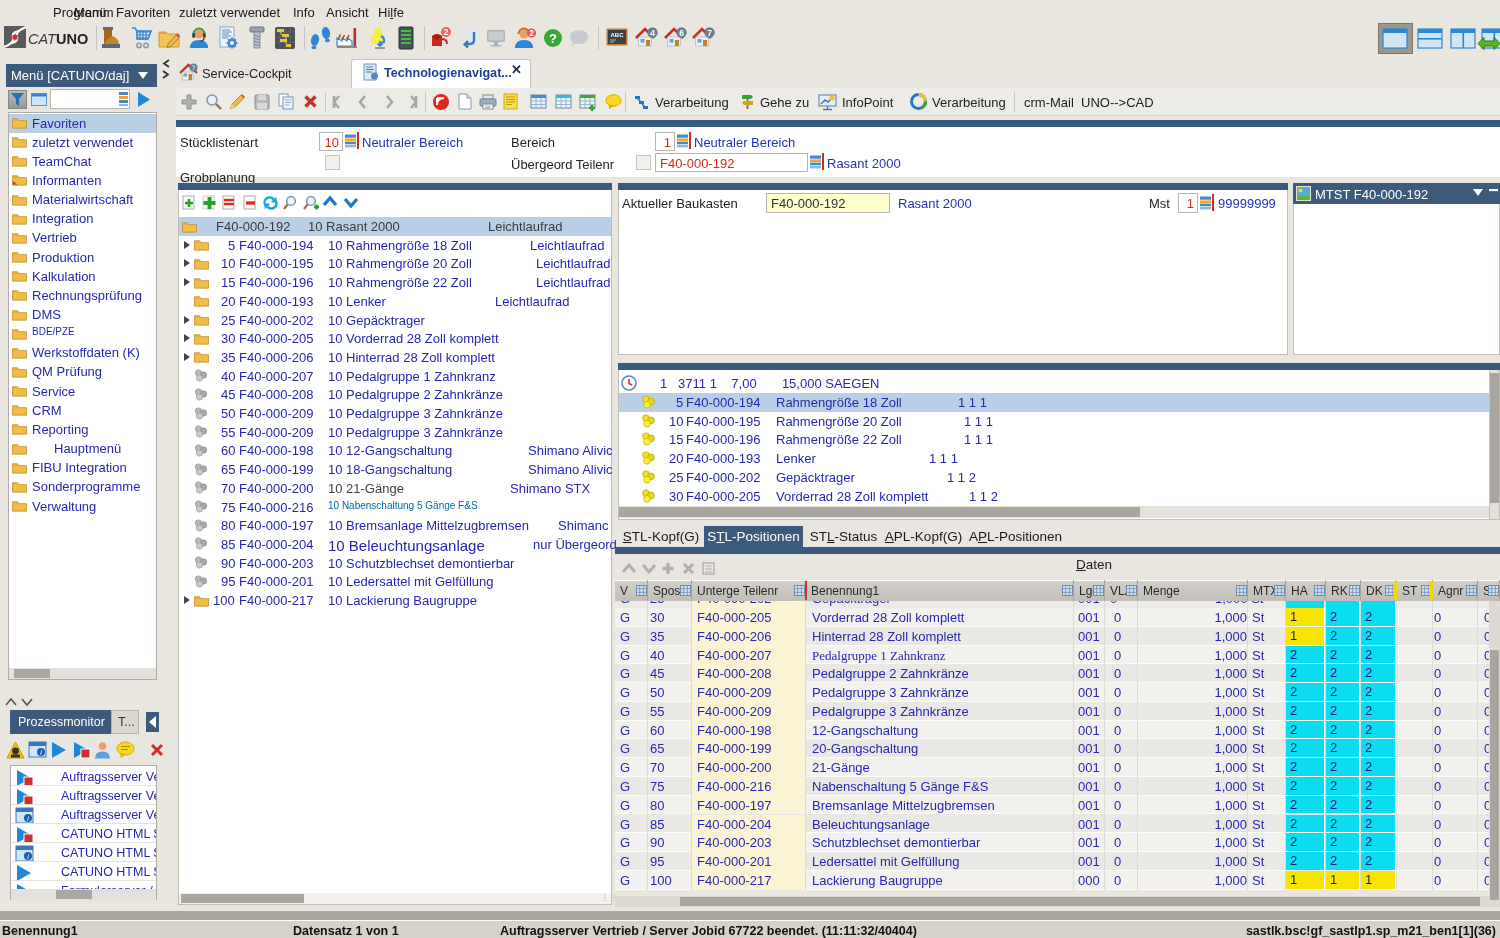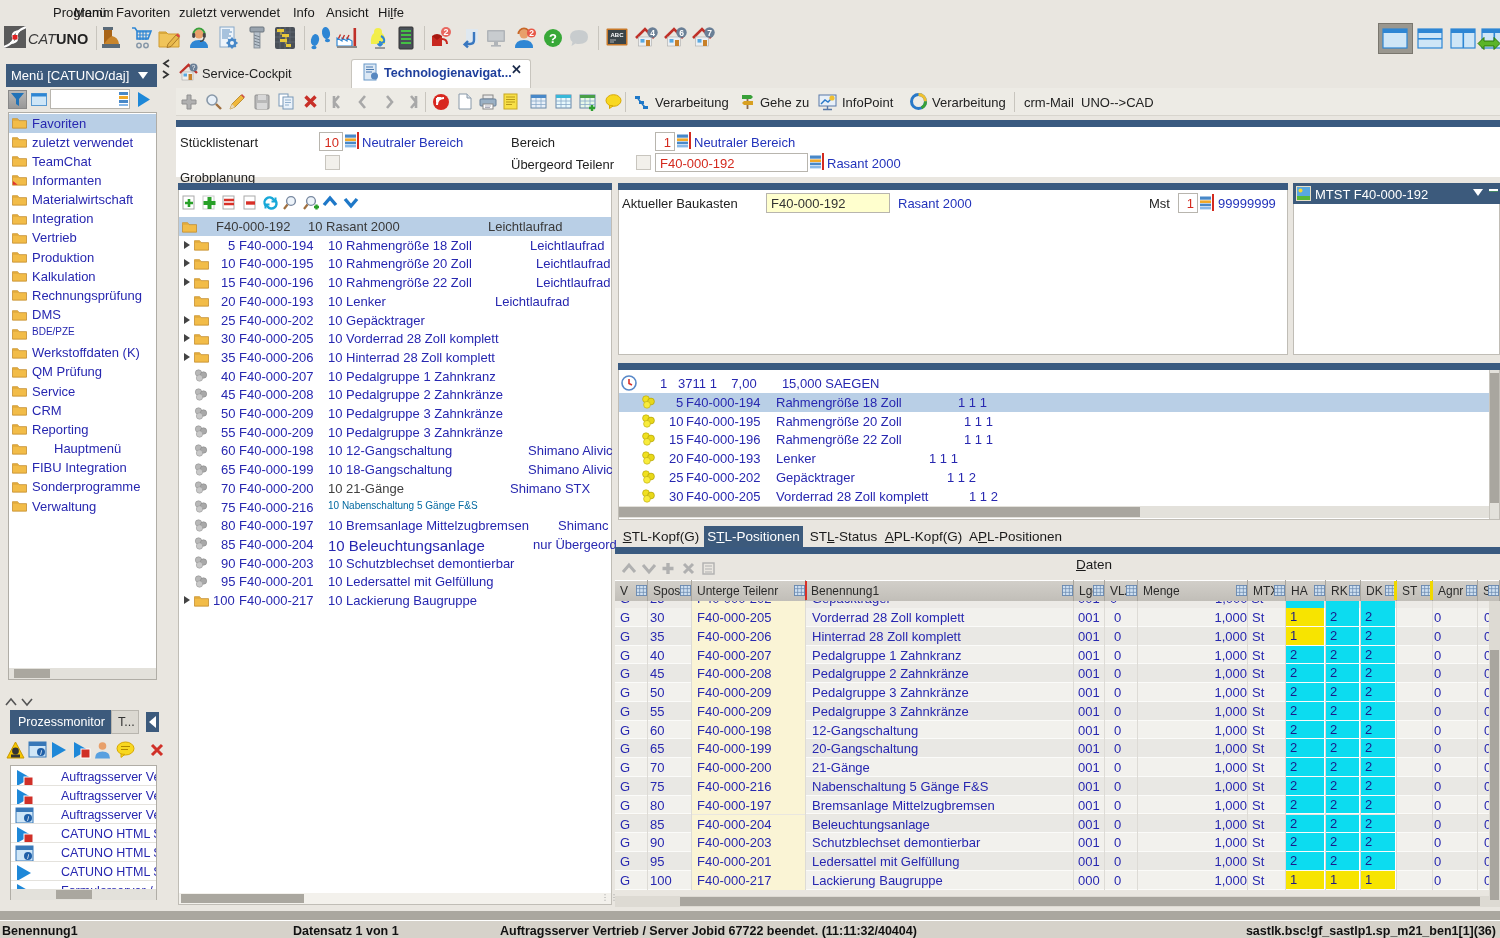--- a/index.html
+++ b/index.html
@@ -1308,21 +1308,21 @@
 <div class="a" style="left:1286px;top:626.8px;width:40px;height:17.8px;background:#f7e400;color:#1a1a8a;font-size:13px;padding:1px 0 0 4px;border-right:2px solid #fff;">1</div>
 <div class="a" style="left:1326px;top:626.8px;width:35px;height:17.8px;background:#0cdcf0;color:#1a1a8a;font-size:13px;padding:1px 0 0 4px;border-right:2px solid #fff;">2</div>
 <div class="a" style="left:1361px;top:626.8px;width:36px;height:17.8px;background:#0cdcf0;color:#1a1a8a;font-size:13px;padding:1px 0 0 4px;border-right:2px solid #fff;">2</div>
 <div class="a" style="left:1434px;top:628.8px;color:#2727b0;font-size:13px;">0</div>
 <div class="a" style="left:1484px;top:628.8px;color:#2727b0;font-size:13px;">0</div>
 <div class="a" style="left:615px;top:645.5px;width:885px;height:18.77px;background:#f2f1ed;border-bottom:1px solid #fbfbf9;"></div>
 <div class="a" style="left:692px;top:645.5px;width:114px;height:18.77px;background:#faf4d5;"></div>
 <div class="a" style="left:620px;top:647.5px;color:#2727b0;font-size:13px;">G</div>
 <div class="a" style="left:650px;top:647.5px;color:#2727b0;font-size:13px;">40</div>
 <div class="a" style="left:697px;top:647.5px;color:#2727b0;font-size:13px;">F40-000-207</div>
-<div class="a" style="left:812px;top:647.5px;color:#2727b0;font-size:13px;white-space:nowrap;">Pedalgruppe 1 Zahnkranz</div>
+<div class="a" style="left:812px;top:647.5px;color:#2727b0;font-size:13px;white-space:nowrap;font-family:Liberation Serif, serif;">Pedalgruppe 1 Zahnkranz</div>
 <div class="a" style="left:1078px;top:647.5px;color:#2727b0;font-size:13px;">001</div>
 <div class="a" style="left:1114px;top:647.5px;color:#2727b0;font-size:13px;">0</div>
 <div class="a" style="left:1187px;top:647.5px;color:#2727b0;font-size:13px;width:60px;text-align:right;">1,000</div>
 <div class="a" style="left:1252px;top:647.5px;color:#2727b0;font-size:13px;">St</div>
 <div class="a" style="left:1286px;top:645.5px;width:40px;height:17.8px;background:#0cdcf0;color:#1a1a8a;font-size:13px;padding:1px 0 0 4px;border-right:2px solid #fff;">2</div>
 <div class="a" style="left:1326px;top:645.5px;width:35px;height:17.8px;background:#0cdcf0;color:#1a1a8a;font-size:13px;padding:1px 0 0 4px;border-right:2px solid #fff;">2</div>
 <div class="a" style="left:1361px;top:645.5px;width:36px;height:17.8px;background:#0cdcf0;color:#1a1a8a;font-size:13px;padding:1px 0 0 4px;border-right:2px solid #fff;">2</div>
 <div class="a" style="left:1434px;top:647.5px;color:#2727b0;font-size:13px;">0</div>
 <div class="a" style="left:1484px;top:647.5px;color:#2727b0;font-size:13px;">0</div>
 <div class="a" style="left:615px;top:664.3px;width:885px;height:18.77px;background:#e9e8e4;border-bottom:1px solid #fbfbf9;"></div>

